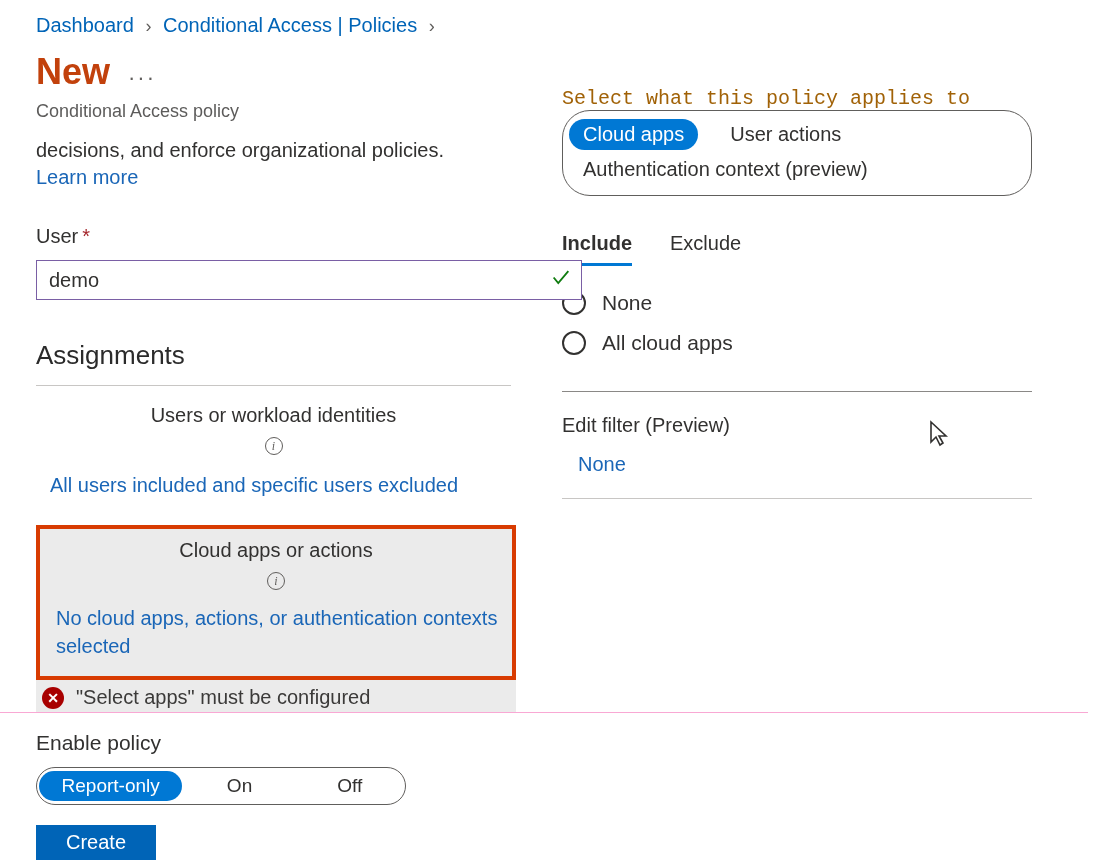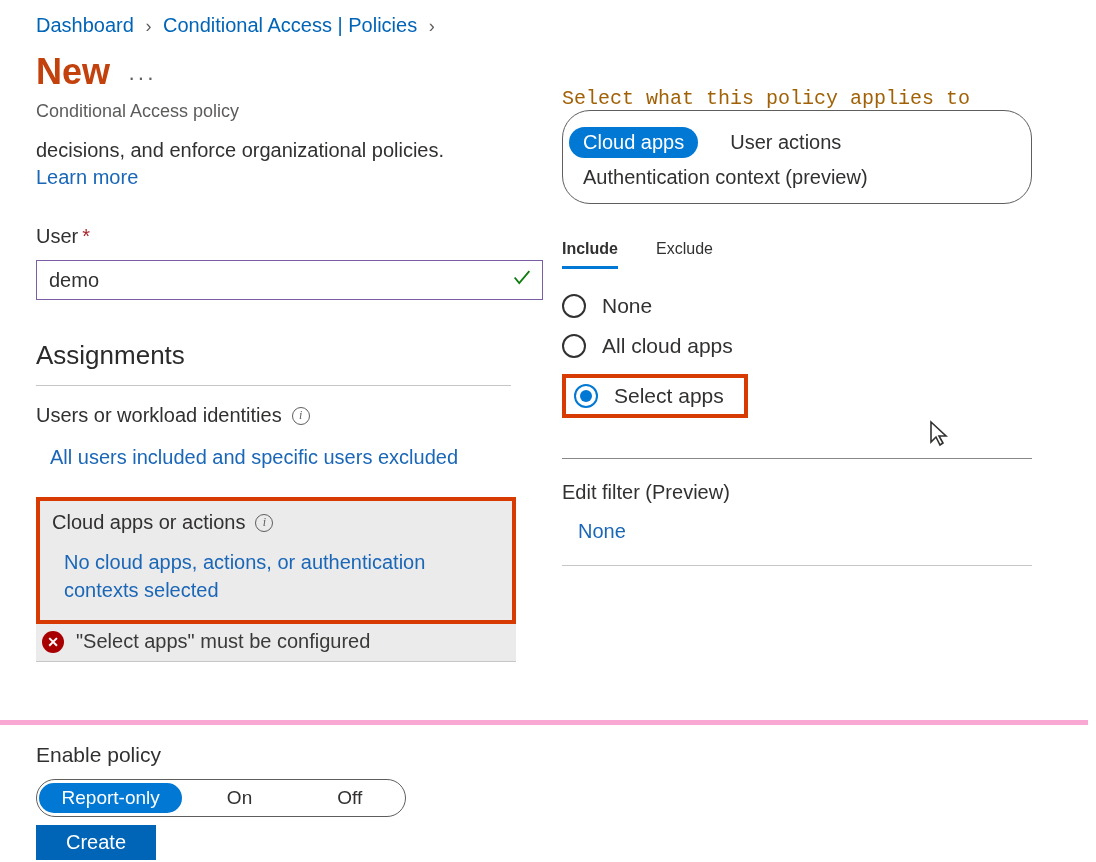--- a/index.html
+++ b/index.html
@@ -81,21 +81,21 @@
   }
   .field-label {
     margin-top: 36px;
     font-size: 20px;
     color: #323130;
   }
   .req { color: #a4262c; margin-left: 4px; }
   .name-input-wrap {
     position: relative;
     margin-top: 12px;
-    width: 507px;
+    width: 546px;
   }
   .name-input {
     width: 100%;
     height: 40px;
     padding: 6px 40px 6px 12px;
     font-size: 20px;
     border: 1px solid #7a5fa5;
     outline: none;
     color: #323130;
   }
@@ -115,20 +115,21 @@
     border-bottom: 1px solid #c8c6c4;
     width: 475px;
   }
   .sub-row {
     margin-top: 18px;
     font-size: 20px;
     color: #323130;
     display: flex;
     align-items: center;
     gap: 10px;
+    flex-direction: column;
   }
   .info-icon {
     display: inline-flex;
     align-items: center;
     justify-content: center;
     width: 18px;
     height: 18px;
     border: 1.5px solid #605e5c;
     border-radius: 50%;
     font-size: 12px;
@@ -147,21 +148,21 @@
   .assignments-wrap { width: 475px; }
   .cloud-apps-block {
     margin-top: 26px;
     border: 4px solid #d83b01;
     background: #ebebeb;
     padding: 10px 12px 16px 0;
     width: 480px;
     border-bottom: 4px solid #d83b01;
   }
   .cloud-apps-block .sub-row { margin-top: 0; padding-left: 12px; font-size: 20px; color: #323130;}
-  .cloud-apps-block .link-text { padding-left: 24px; margin-top: 14px; }
+  .cloud-apps-block .link-text { padding-left: 16px; margin-top: 14px; }
   .error-row {
     background: #ebebeb;
     width: 480px;
     padding: 6px 8px 8px 6px;
     display: flex;
     align-items: center;
     gap: 12px;
     border-bottom: 1px solid #c8c6c4;
   }
   .error-icon {
@@ -182,21 +183,21 @@
   }
   
   .applies-label {
     font-size: 20px;
     color: #a16207;
     font-family: Liberation Mono, monospace;
   }
   .segmented {
     border: 1px solid #605e5c;
     border-radius: 28px;
-    padding: 16px 16px 10px 6px;
+    padding: 8px 16px 10px 6px;
     width: 470px;
     display: flex;
     flex-wrap: wrap;
     align-items: center;
     gap: 4px 18px;
     font-size: 20px;
   }
   .seg-item {
     padding: 4px 14px;
     border-radius: 20px;
@@ -205,21 +206,21 @@
   }
   .seg-item.active {
     background: #0078d4;
     color: #fff;
   }
   .seg-wide { width: 100%; padding-left: 14px; }
   .tabs {
     display: flex;
     gap: 38px;
     margin-top: 36px;
-    font-size: 16px;
+    font-size: 20px;
     border-bottom: 1px solid transparent;
   }
   .tab {
     padding-bottom: 8px;
     cursor: pointer;
     color: #323130;
   }
   .tab.active {
     font-weight: 600;
     border-bottom: 3px solid #0078d4;
@@ -284,21 +285,21 @@
     margin-top: 22px;
     width: 470px;
   }
   
   .bottom {
     position: absolute;
     left: 0;
     right: 8px;
     bottom: 0;
     padding: 18px 0 2px 36px;
-    border-top: 5px solid #f9a8d4;
+    border-top: 1px solid #f9a8d4;
     background: #fff;
   }
   .enable-label {
     font-size: 21px;
     color: #323130;
     margin-bottom: 12px;
   }
   .toggle-group {
     display: inline-flex;
     align-items: center;
@@ -318,21 +319,21 @@
   }
   .toggle-opt:first-child { flex: 1.3; }
   .toggle-opt.active {
     background: #0078d4;
     color: #fff;
     border-radius: 22px;
     margin: 2px;
   }
   .create-btn {
     display: inline-block;
-    margin-top: 8px;
+    margin-top: 20px;
     background: #0064b7;
     color: #fff;
     font-size: 20px;
     padding: 6px 30px;
     border: none;
     cursor: pointer;
   }
   .cursor-pointer {
     position: absolute;
     left: 928px;
@@ -410,26 +411,20 @@
     </div>
 
     <div class="radio-list">
       <div class="radio-item">
         <span class="radio-circle"></span>
         <span>None</span>
       </div>
       <div class="radio-item">
         <span class="radio-circle"></span>
         <span>All cloud apps</span>
-      </div>
-      <div class="select-apps-box">
-        <div class="radio-item selected" style="margin-bottom:0">
-          <span class="radio-circle"></span>
-          <span>Select apps</span>
-        </div>
       </div>
     </div>
 
     <div class="divider"></div>
     <div class="edit-filter-label">Edit filter (Preview)</div>
     <div class="filter-none">None</div>
     <div class="divider2"></div>
   </div>
 </div>
 

